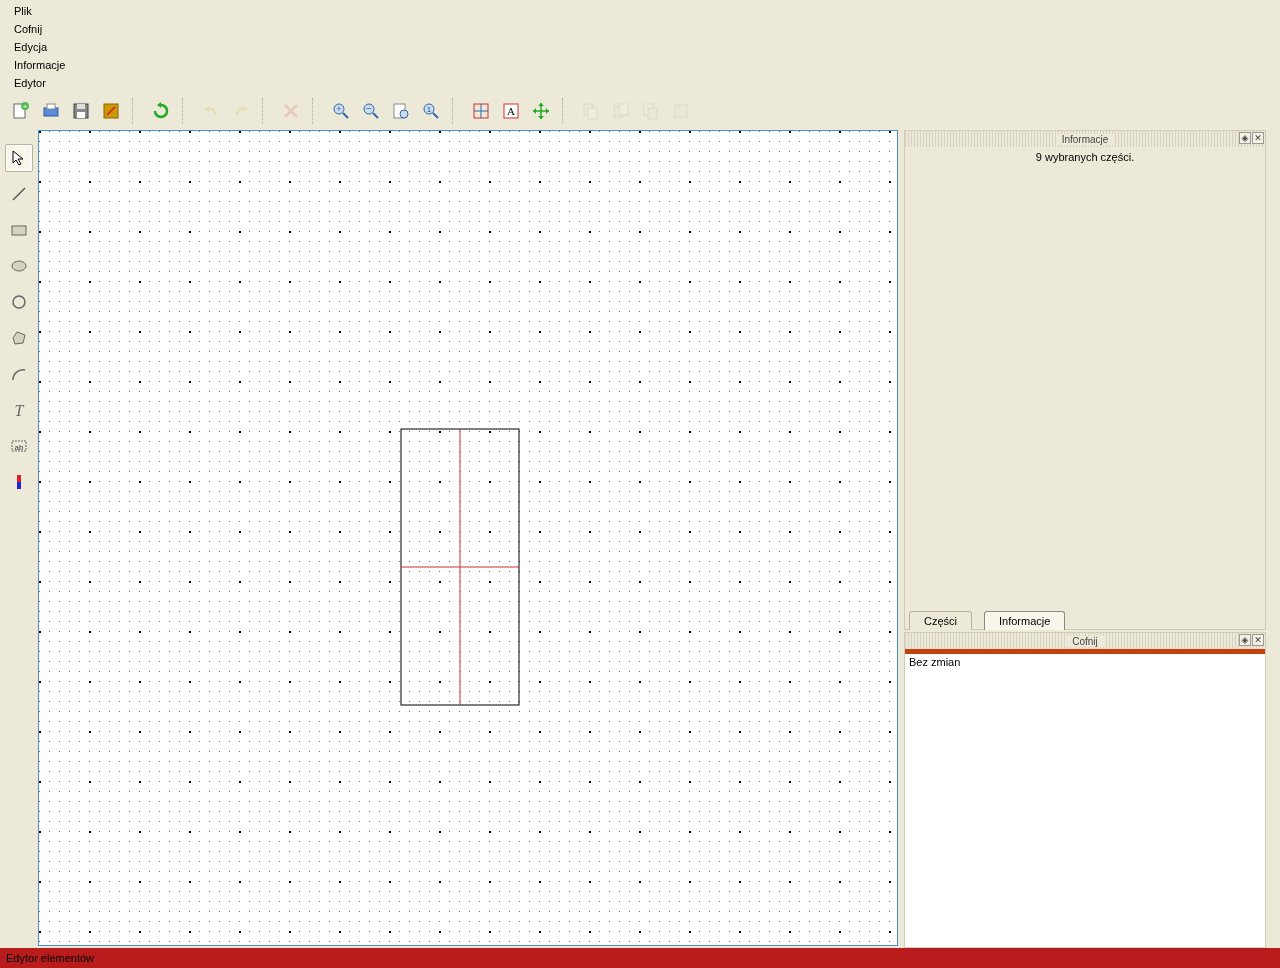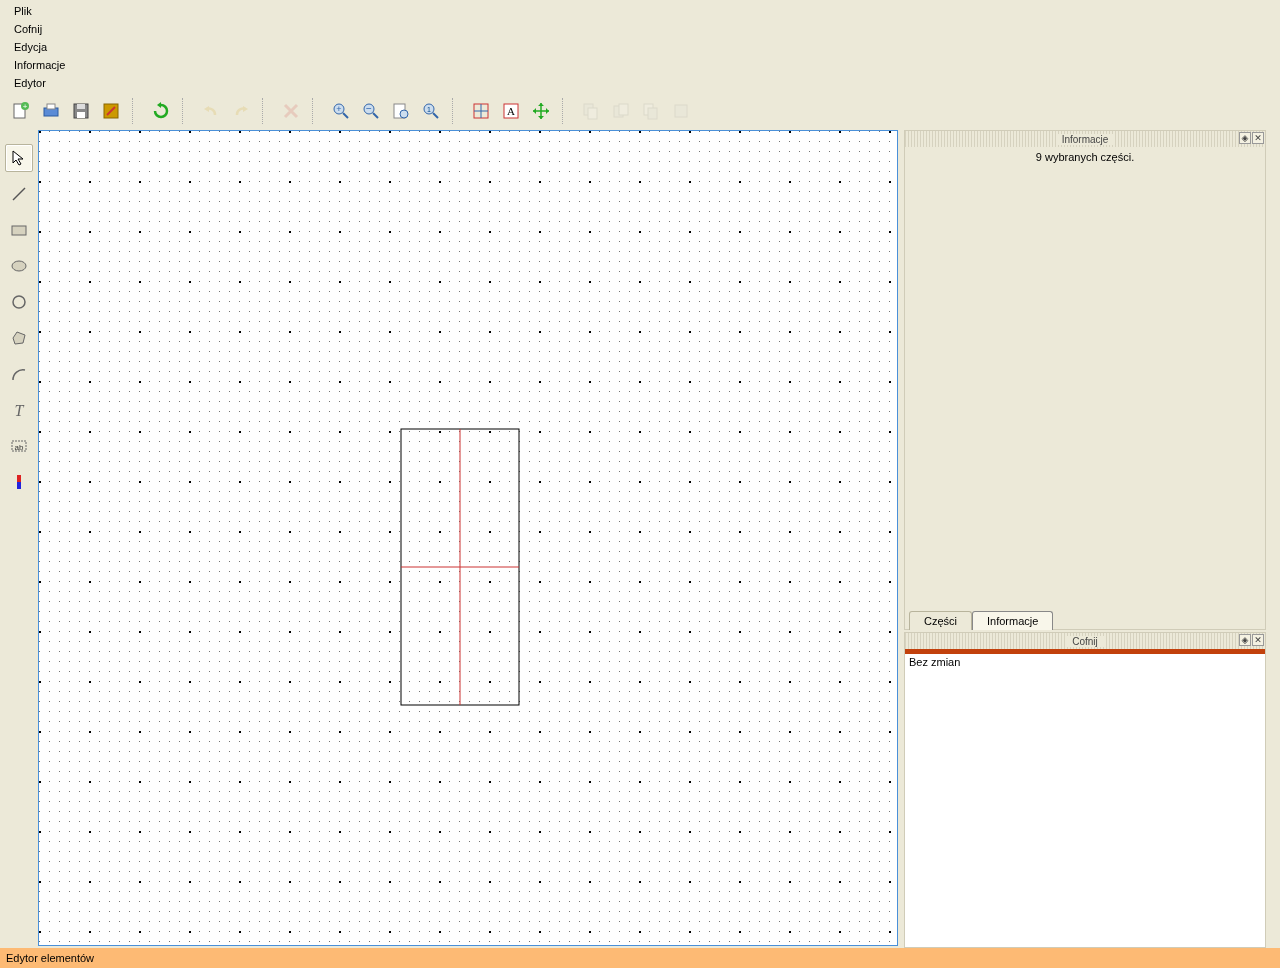--- a/index.html
+++ b/index.html
@@ -66,35 +66,35 @@
   height:16px;
   background: repeating-linear-gradient(90deg,#d6d2bf 0 1px,transparent 1px 3px);
   display:flex; align-items:center; justify-content:center;
   font-size:10px; color:#444;
 }
 .dock-title span { background:#ece9d8; padding:0 6px; }
 .dock-ctrls { position:absolute; right:1px; top:1px; display:flex; gap:1px; }
 .dock-ctrls div { width:12px; height:12px; background:#f4f1e2; border:1px solid #999; font-size:9px; line-height:10px; text-align:center; }
 
 .info-body { background:#ece9d8; padding:4px 6px; text-align:center; font-size:11px; height:550px; }
-.tabs-row { display:flex; gap:0; margin-top:auto; }
+.tabs-row { display:flex; gap:12px; margin-top:auto; }
 .tabbtn {
   padding:3px 14px 3px 14px;
   background:#ece9d8;
   border:1px solid #b8b49c;
   border-bottom:none;
   border-radius:3px 3px 0 0;
   font-size:11px;
   position:relative; top:1px;
 }
 .tabbtn.active { background:#f8f6ea; border-color:#888; z-index:2; }
 
 .undo-body { background:#fff; flex:1; padding:2px 4px; font-size:11px; border-top:5px solid #c2410c; }
 
-.statusbar { height:20px; padding:2px 6px; background:#fdba74; font-size:11px; display:flex; align-items:center;text-align:center; }
+.statusbar { height:20px; padding:2px 6px; background:#b91c1c; font-size:11px; display:flex; align-items:center;text-align:center; }
 </style>
 </head>
 <body>
 
 <div class="menubar">
   <a>Plik</a>
   <a>Cofnij</a>
   <a>Edycja</a>
   <a>Informacje</a>
   <a>Edytor</a>

